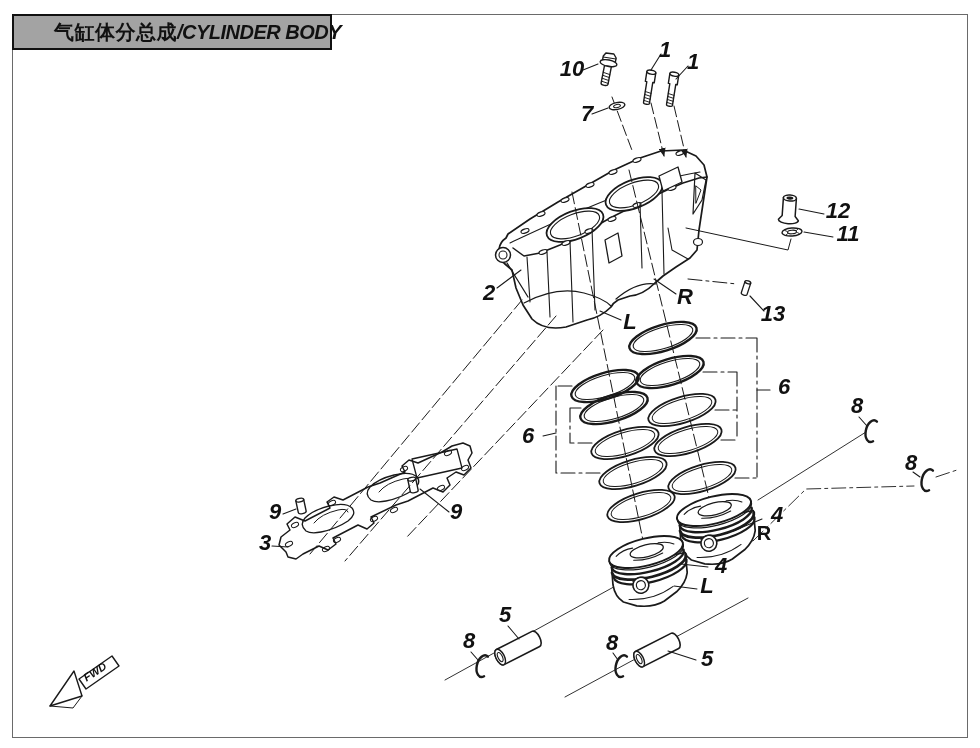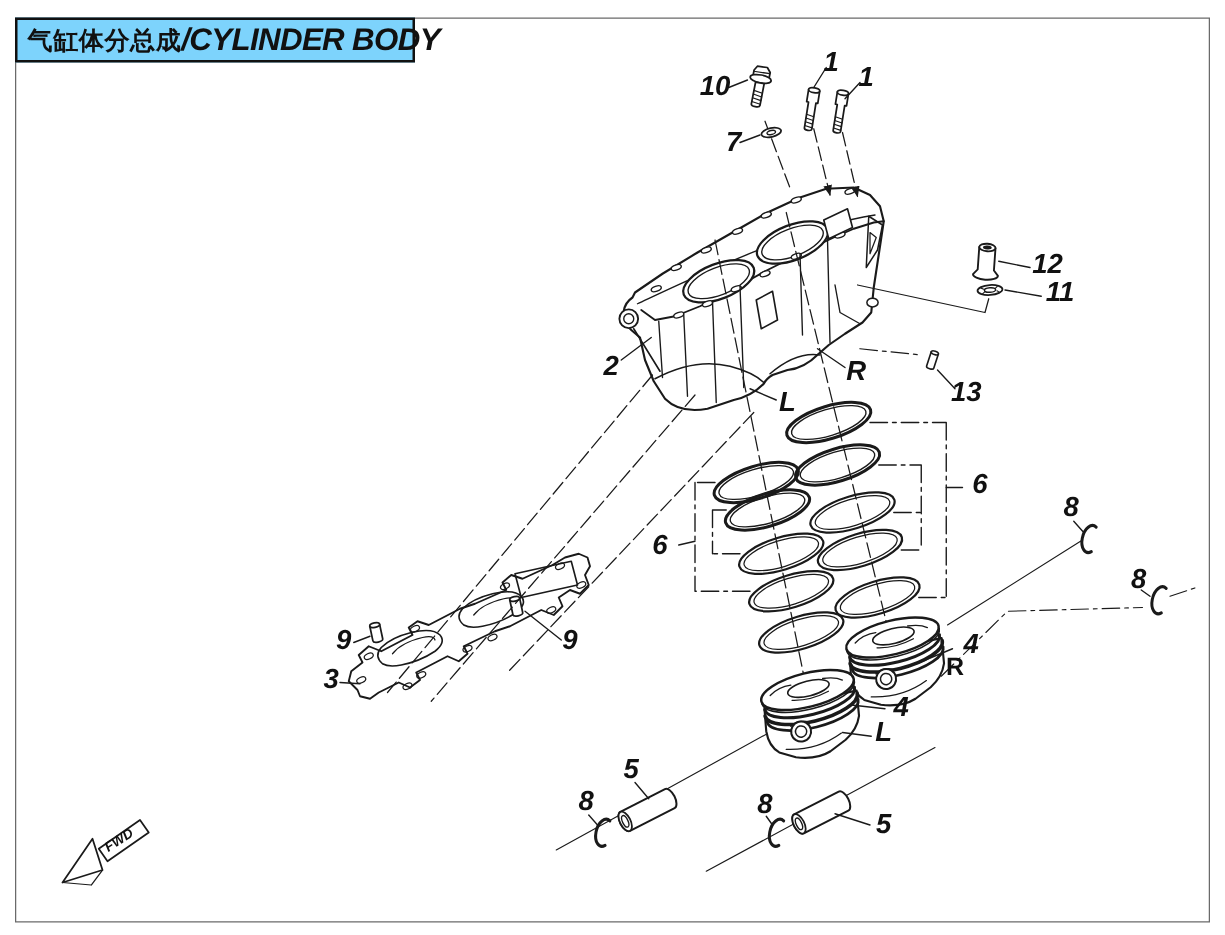--- a/index.html
+++ b/index.html
@@ -1,22 +1,22 @@
 <!DOCTYPE html>
 <html><head>
 <meta charset="utf-8">
 <style>
   html,body{margin:0;padding:0;background:#fff;}
   .page{position:relative;width:980px;height:748px;background:#fff;overflow:hidden;
         font-family:"Liberation Sans",sans-serif;}
   .frame{position:absolute;left:12px;top:14px;width:954px;height:722px;border:1px solid #6a6a6a;}
   .titlebox{position:absolute;left:12px;top:14px;width:320px;height:36px;border:2px solid #111;
-            background:#7dd3fc;box-sizing:border-box;display:flex;align-items:center;padding-left:8px;}
+            background:#a3a3a3;box-sizing:border-box;display:flex;align-items:center;padding-left:40px;}
   .t-zh{font-weight:700;font-size:20px;color:#111;letter-spacing:.5px;white-space:nowrap;}
-  .t-en{font-weight:700;font-style:italic;font-size:25px;color:#111;letter-spacing:-.5px;white-space:nowrap;}
+  .t-en{font-weight:700;font-style:italic;font-size:20px;color:#111;letter-spacing:-.5px;white-space:nowrap;}
   svg{position:absolute;left:0;top:0;}
   svg *{vector-effect:none;}
   .ln{stroke:#1a1a1a;fill:none;stroke-linecap:round;stroke-linejoin:round;}
   .wf{fill:#fff;}
   .co{font-family:"Liberation Sans",sans-serif;font-style:italic;font-weight:900;font-size:22px;fill:#111;}
   .co2{font-family:"Liberation Sans",sans-serif;font-weight:600;font-size:20px;fill:#111;}
   .fwdt{font-family:"Liberation Sans",sans-serif;font-style:italic;font-weight:700;font-size:11px;fill:#111;}
 </style>
 </head>
 <body>

